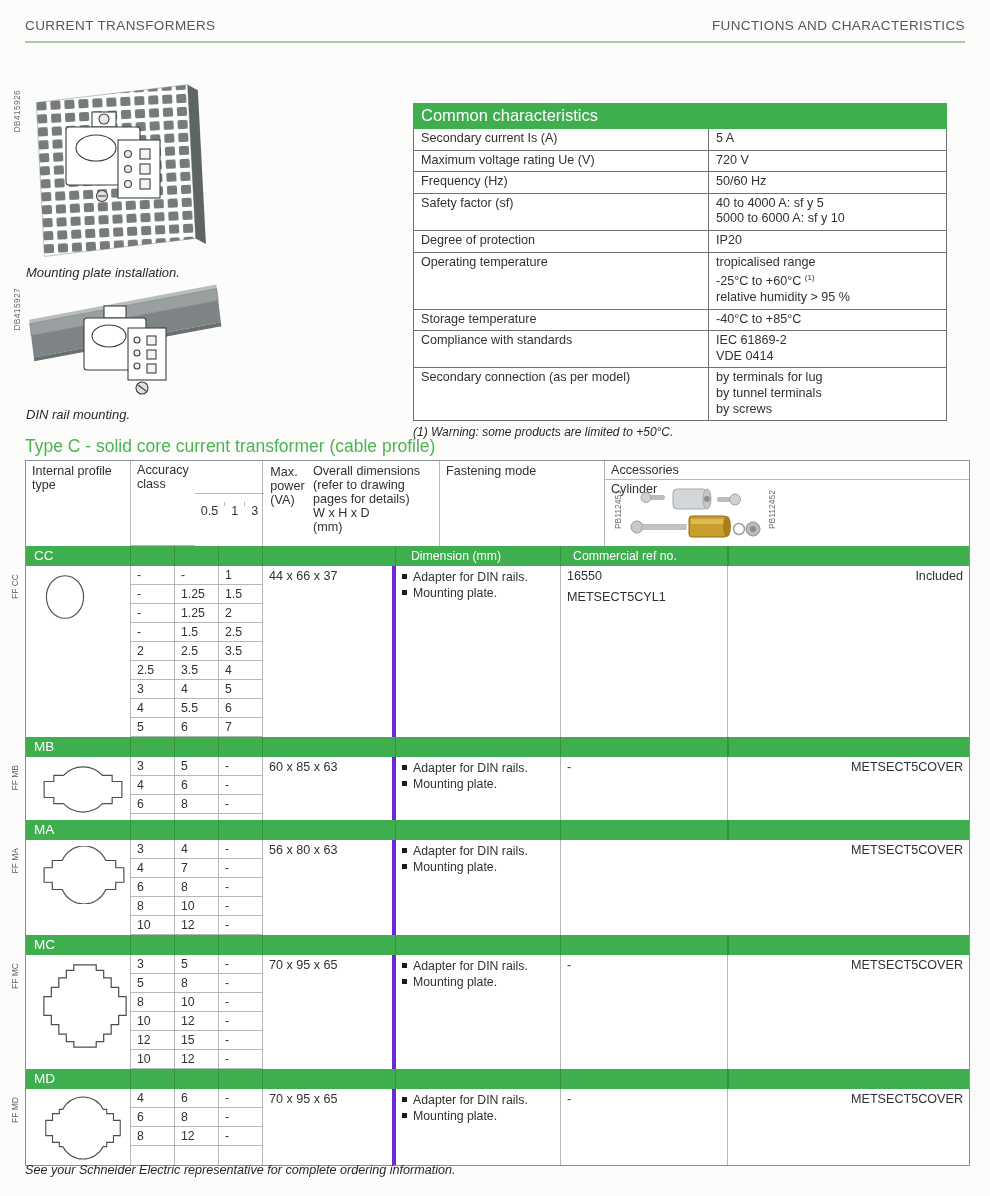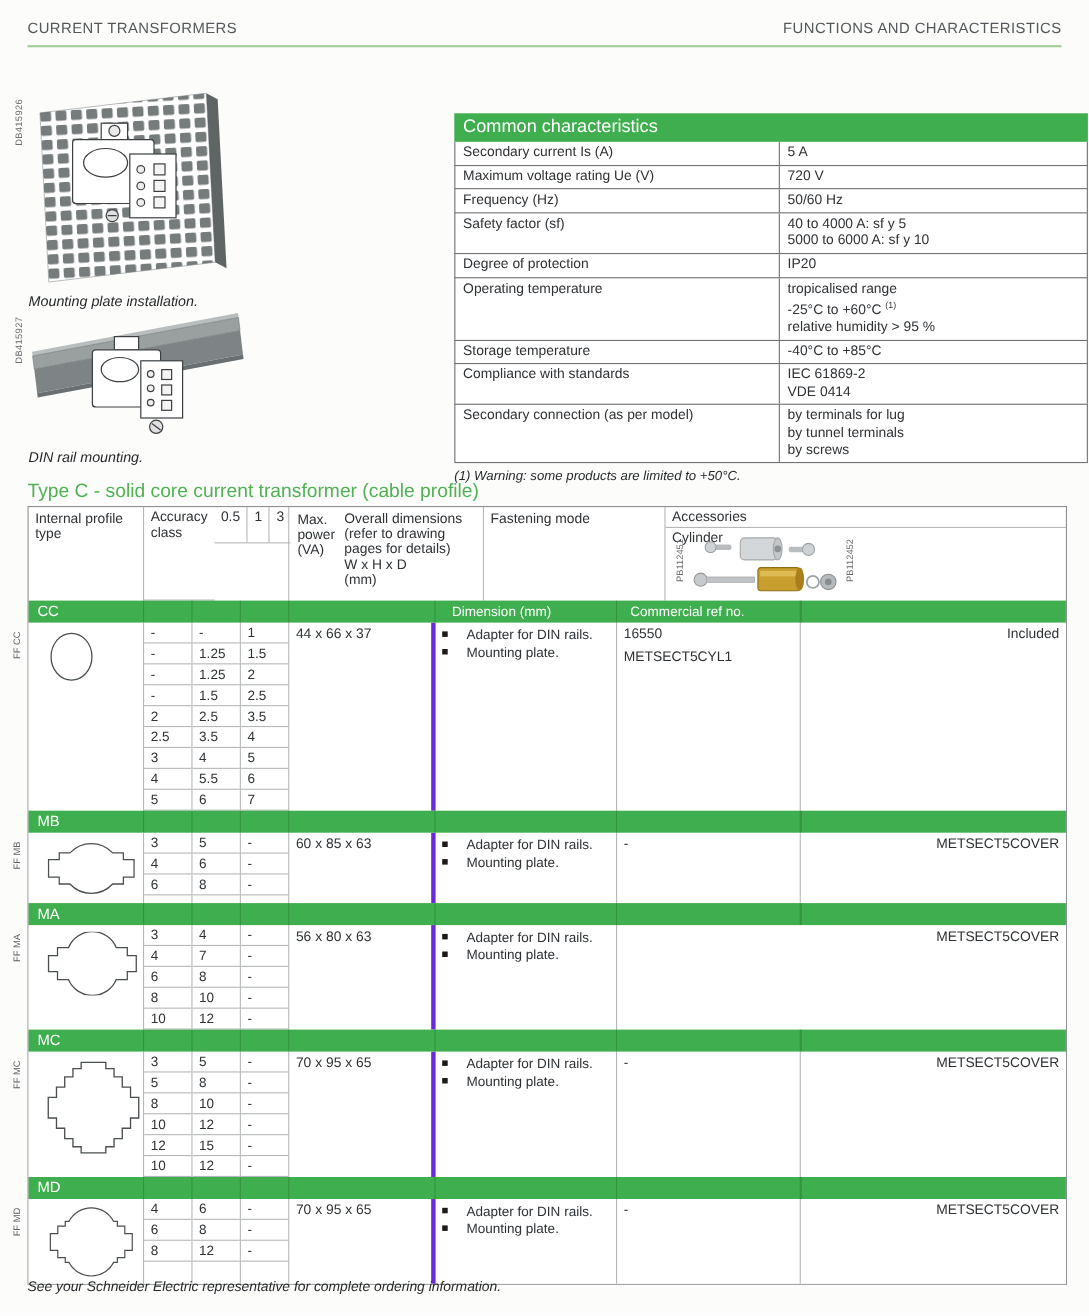--- a/index.html
+++ b/index.html
@@ -17,21 +17,21 @@
 
   
   .fig { position:absolute; width:232px; padding-left:16px; }
   .fig-1 { left:10px; top:84px; }
   .fig-2 { left:10px; top:282px; }
   .fig-id { position:absolute; left:2px; top:6px; writing-mode:vertical-rl; transform:rotate(180deg);
             font-size:8.5px; color:#6b6f72; letter-spacing:.3px; }
   .fig-caption { margin-top:3px; font-style:italic; font-size:13px; color:#26292b; }
 
   
-  .common { position:absolute; left:413px; top:103px; width:576px; }
+  .common { position:absolute; left:413px; top:103px; width:534px; }
   .common-head { background:#3fae4e; color:#fff; font-size:16.5px; padding:3px 8px 4px; }
   .c-rows { border-bottom:1px solid #6e7275; }
   .c-row { display:grid; grid-template-columns:295px 1fr; background:#fff;
            border-left:1px solid #6e7275; border-right:1px solid #6e7275; border-top:1px solid #6e7275; }
   .c-row:first-child { border-top:none; }
   .c-label, .c-value { padding:2px 7px 3px; font-size:12.6px; line-height:15.6px; }
   .c-label { border-right:1px solid #6e7275; }
   .c-value sup { font-size:8px; }
   .footnote { margin-top:4px; font-style:italic; font-size:12px; color:#26292b; }
 
@@ -42,21 +42,21 @@
 
   .thead { display:flex; height:85px; font-size:12.6px; }
   .th { border-right:1px solid #b5b8ba; padding:3px 6px; }
   .th.w1 { width:105px; }
   .th.w2 { width:132px; padding:0; display:flex; flex-direction:row; }
   .th.w3 { width:133px; white-space:pre-line;margin-left:44px; }
   .th.w4 { width:165px; }
   .th.w5 { flex:1; border-right:none; padding:0; position:relative; }
   .acc-head { padding:2px 6px; border-bottom:1px solid #b5b8ba; }
   .acc-sub { display:flex; border-bottom:1px solid #b5b8ba; height:33px; }
-  .acc-sub div { flex:1; padding:2px 6px; border-right:1px solid #b5b8ba; }
+  .acc-sub div { flex:1; padding:2px 6px; border-right:1px solid #b5b8ba;margin-top:41px; }
   .acc-sub div:last-child { border-right:none; }
   .maxp { padding:4px 6px; }
   .accessories-head { padding:2px 6px; border-bottom:1px solid #b5b8ba; }
   .cylrow { position:relative; height:63px; }
   .cyl-label { position:absolute; left:6px; top:2px; }
   .pbl { position:absolute; writing-mode:vertical-rl; transform:rotate(180deg);
          font-size:8.5px; color:#6b6f72; }
   .pb1 { left:8px; top:10px; } .pb2 { left:162px; top:10px; }
   .cylsvg { position:absolute; left:24px; top:3px; }
 
@@ -74,21 +74,21 @@
   .sb1 { width:105px; border-right:1px solid #b5b8ba; position:relative; }
   .side-label { position:absolute; left:-16px; top:8px; writing-mode:vertical-rl; transform:rotate(180deg);
                 font-size:8.5px; color:#5c6063; }
   .profile-icon { display:block; margin:6px 0 0 16px; }
   .sb-acc { width:132px; display:flex; border-right:1px solid #b5b8ba; }
   .acc-col { flex:1; border-right:1px solid #b5b8ba; }
   .acc-col:last-child { border-right:none; }
   .acc-v { height:19px; line-height:18px; padding-left:6px; border-bottom:1px solid #b5b8ba; font-size:12.3px; }
   .sb-dim { width:133px; border-right:4px solid #6d28d9; padding:3px 6px; font-size:12.6px; }
   .sb-fast { width:165px; border-right:1px solid #b5b8ba; padding:3px 6px; font-size:12.3px; }
-  .bullet { display:flex; gap:17px; line-height:16px;text-align:center; }
+  .bullet { display:flex; gap:6px; line-height:16px;text-align:center; }
   .sq { width:5px; height:5px; background:#1b1b1b; margin-top:5px; flex:none; }
   .sb-ref { width:167px; border-right:1px solid #b5b8ba; padding:3px 6px; font-size:12.6px; }
   .ref-line + .ref-line { margin-top:7px; }
   .sb-acc2 { flex:1; padding:3px 6px; font-size:12.6px;text-align:right; }
 
   .footer { position:absolute; left:25px; top:1163px; font-style:italic; font-size:12.6px; color:#26292b; }
 </style>
 </head>
 <body>
 

